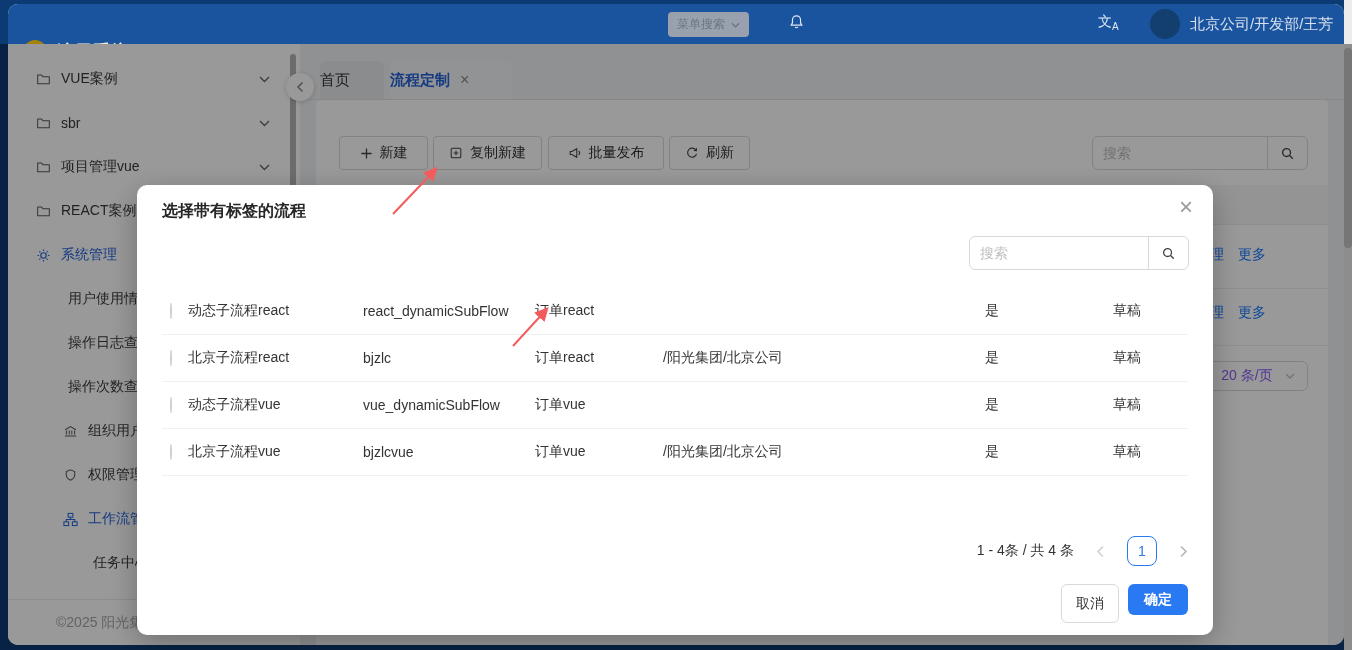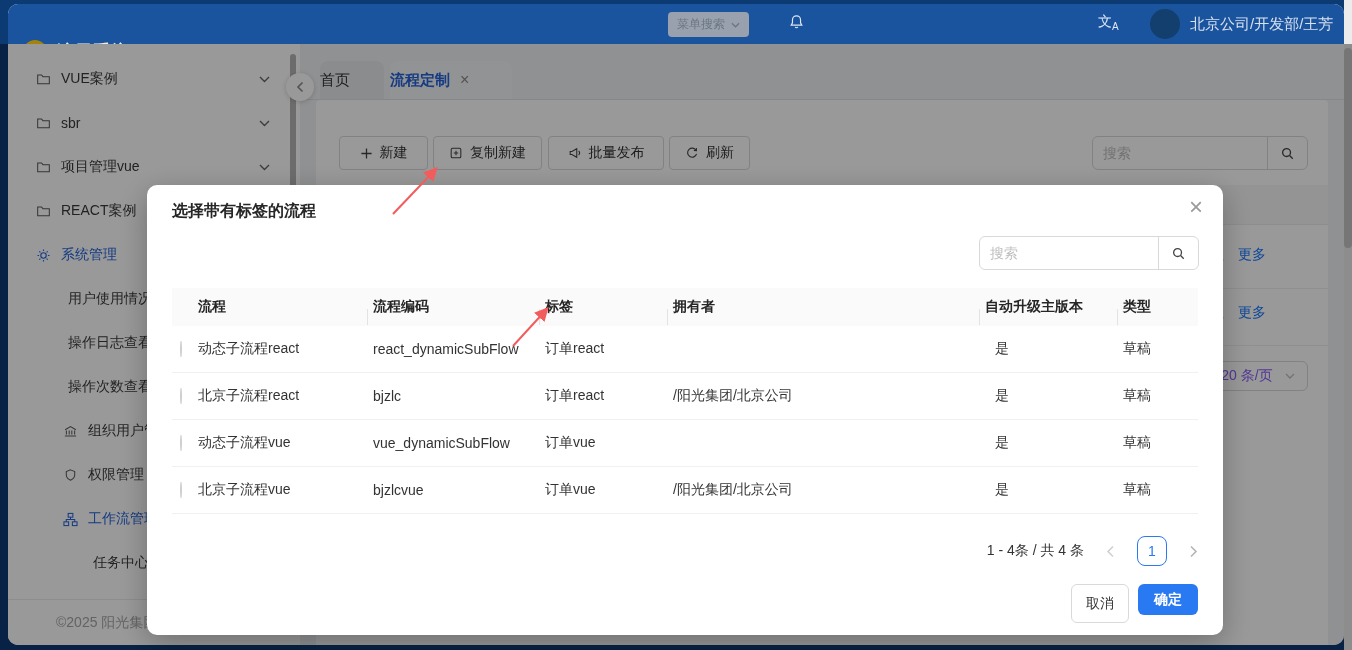--- a/index.html
+++ b/index.html
@@ -64,21 +64,21 @@
   .bg-thead { position:absolute; top:85px; left:0; right:0; height:40px; background:#f7f7f7; border-bottom:1px solid #ececec; }
   .bg-links { position:absolute; left:880px; display:flex; gap:14px; font-size:14px; color:#1677ff; }
   .bg-links.r1 { top:146px; } .bg-links.r2 { top:204px; }
   .bg-divider { position:absolute; left:0; right:0; height:1px; background:#efefef; }
   .bg-pagesize { position:absolute; top:261px; left:892px; width:100px; height:30px; border:1px solid #d9d9d9; border-radius:6px;
     background:#fff; display:flex; align-items:center; justify-content:center; gap:12px; font-size:14px; color:#8b5cf6; }
 
   
   .overlay { position:fixed; left:0; top:44px; right:0; bottom:0; background:rgba(0,0,0,0.4); z-index:100; }
   .modal { position:fixed; left:137px; top:185px; width:1076px; height:450px; background:#fff; border-radius:10px;
-    box-shadow:0 8px 30px rgba(0,0,0,.28); z-index:200;margin-left:10px; }
+    box-shadow:0 8px 30px rgba(0,0,0,.28); z-index:200; }
   .modal-title { position:absolute; left:25px; top:16px; font-size:16px; font-weight:bold; color:#262626; }
   .modal-close { position:absolute; right:20px; top:10px; font-size:24px; color:#9b9b9b; cursor:pointer; line-height:1; }
   .modal-search { position:absolute; right:24px; top:51px; width:220px; }
   .mtable { position:absolute; left:25px; top:103px; width:1026px; }
   .mhead, .mrow { display:grid; grid-template-columns:20px 175px 172px 128px 312px 138px 81px; align-items:center; }
   .mhead { height:38px; background:#fafafa; font-size:14px; font-weight:bold; color:#262626; }
   .mhead > div { padding-left:6px; position:relative; }
   .mhead > div.sep::before { content:""; position:absolute; left:0; top:11px; height:16px; width:1px; background:#e3e3e3; }
   .mrow { height:47px; font-size:14px; color:#333; border-bottom:1px solid #f0f0f0; }
   .mrow > div { padding-left:6px; overflow:hidden; white-space:nowrap; }
@@ -341,29 +341,20 @@
     <input placeholder="搜索" style="">
     <span class="search-btn">
         <svg width="15" height="15" viewBox="0 0 16 16" fill="none" stroke="currentColor" stroke-width="1.4">
           <circle cx="7" cy="7" r="4.2"></circle>
           <path d="M10.2 10.2L13.6 13.6"></path>
         </svg>
       </span>
   </div>
 
   <div class="mtable">
-    <div class="mhead">
-      <div></div>
-      <div>流程</div>
-      <div class="sep">流程编码</div>
-      <div class="sep">标签</div>
-      <div class="sep">拥有者</div>
-      <div class="sep">自动升级主版本</div>
-      <div class="sep">类型</div>
-    </div>
 
     <div class="mrow">
       <div><span class="radio"></span></div>
       <div>动态子流程react</div>
       <div>react_dynamicSubFlow</div>
       <div>订单react</div>
       <div></div>
       <div class="cell-auto">是</div>
       <div>草稿</div>
     </div>

